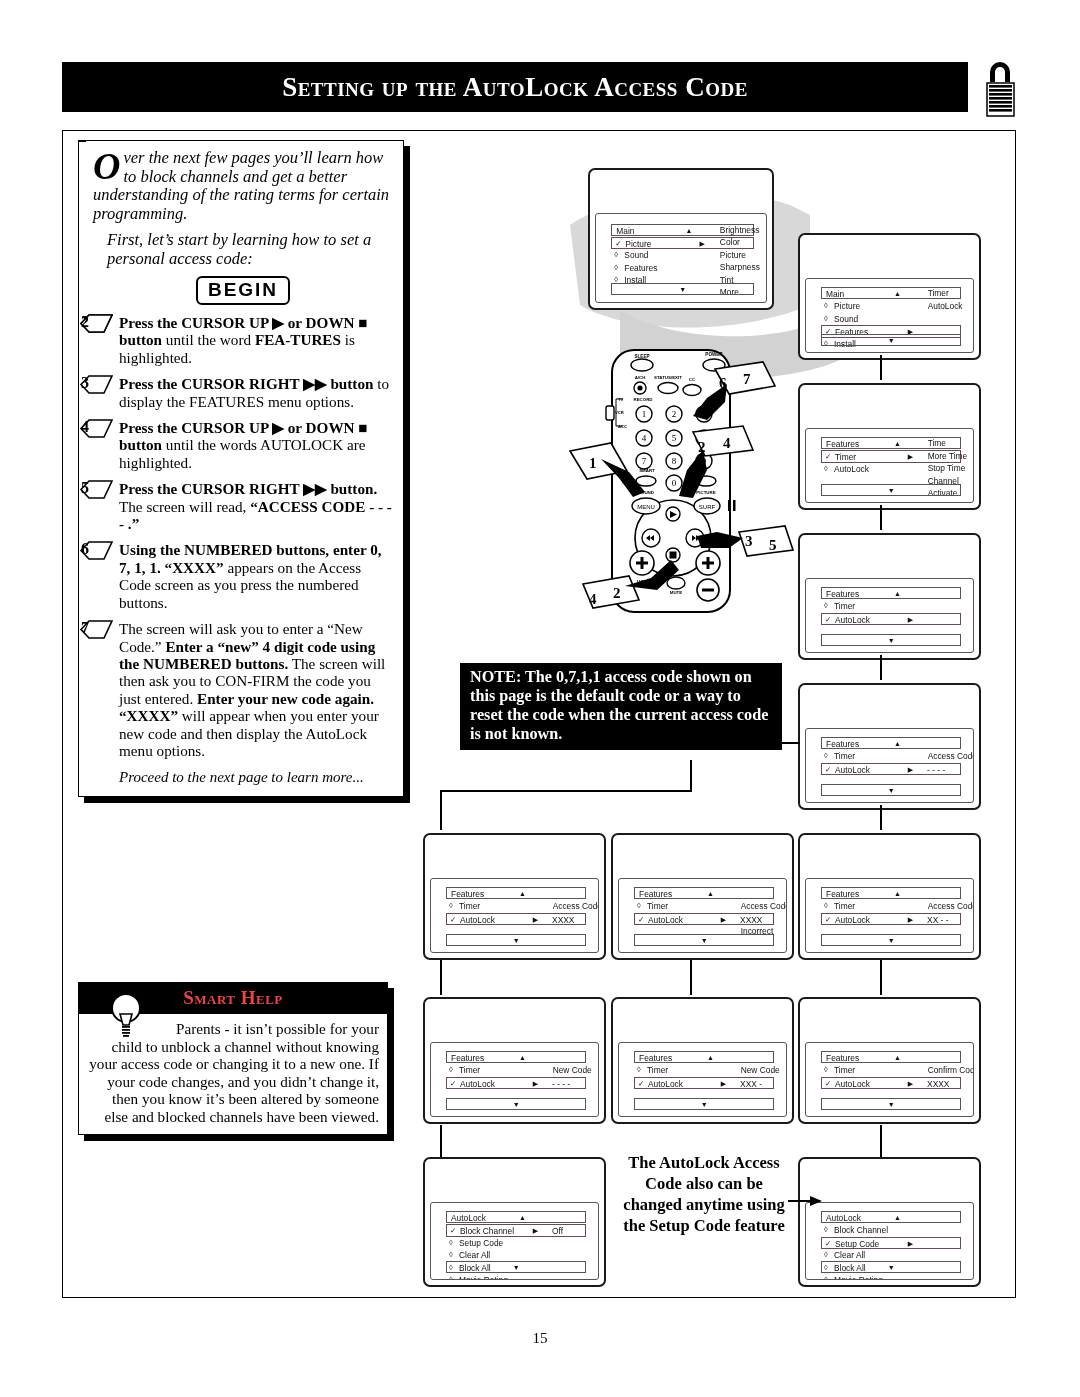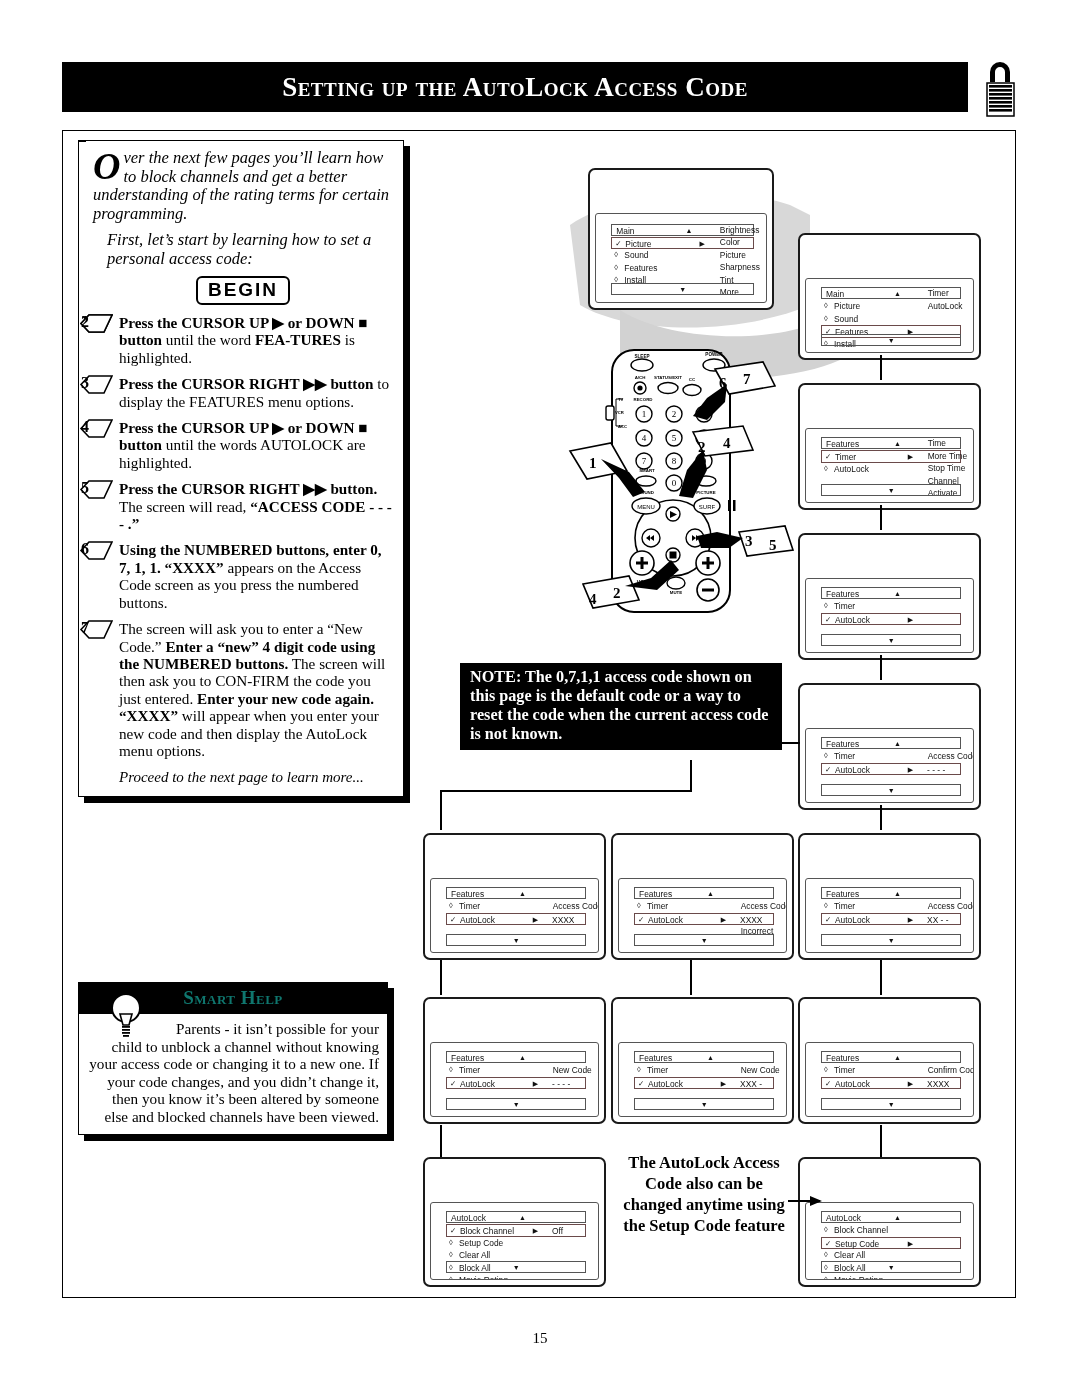--- a/index.html
+++ b/index.html
@@ -28,21 +28,21 @@
   .step .num{position:absolute;left:-14px;top:0px;width:34px;height:19px;}
   .step .num .diamond{position:absolute;left:0;top:0;width:34px;height:19px;}
   .step .num .d{position:absolute;left:2px;top:-1px;font-family:"Liberation Serif",serif;font-weight:bold;font-size:16px;}
   .step b{font-weight:bold;}
   .tick{position:absolute;left:0px;width:7px;background:#000;}
   .plain-para{font-size:15.2px;line-height:17.4px;margin:0 0 9px 0;padding-left:26px;}
   .proceed{font-style:italic;font-size:15px;padding-left:26px;margin-top:10px;}
 
   
   .smart-help{position:absolute;left:78px;top:982px;width:308px;box-shadow:6px 6px 0 #000;border:1.5px solid #000;background:#fff;}
-  .sh-bar{background:#000;color:#0f766e;height:31px;position:relative;}
+  .sh-bar{background:#000;color:#ef4444;height:31px;position:relative;}
   .sh-title{position:absolute;left:0;right:0;top:4px;text-align:center;font-family:"Liberation Serif",serif;font-weight:bold;font-size:19px;
         font-variant:small-caps;letter-spacing:.5px;}
   .sh-body{padding:6px 8px 8px 8px;font-size:15.2px;line-height:17.6px;}
   .bulb{position:absolute;left:16px;top:-2px;width:62px;height:62px;z-index:3;}
 
   
   .tv{position:absolute;background:#fff;border:2px solid #1a1a1a;border-radius:7px;box-sizing:border-box;}
   .tv-inner{position:absolute;left:5px;top:5px;right:5px;bottom:5px;border:1px solid #555;border-radius:3px;box-sizing:border-box;overflow:hidden;margin-top:38px;}
   .osd{position:absolute;left:9%;top:11%;right:7%;bottom:8%;font-family:"Liberation Sans",sans-serif;font-size:8.4px;color:#111;}
   .osd-title{border:1px solid #555;height:12px;line-height:12px;padding:0 4px;position:relative;box-sizing:border-box;}

